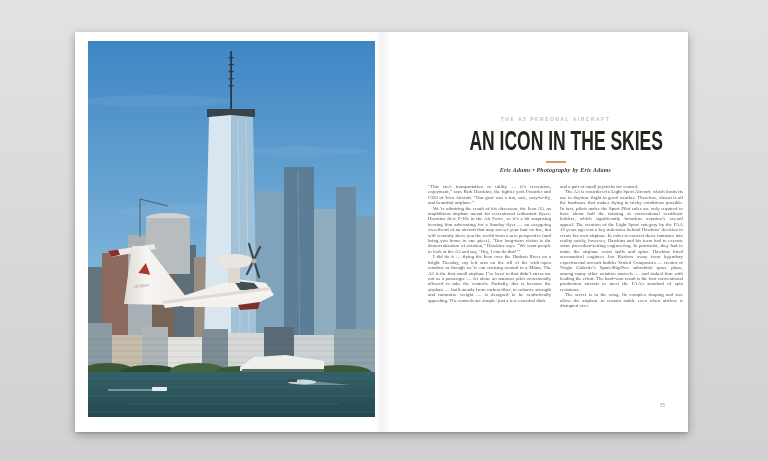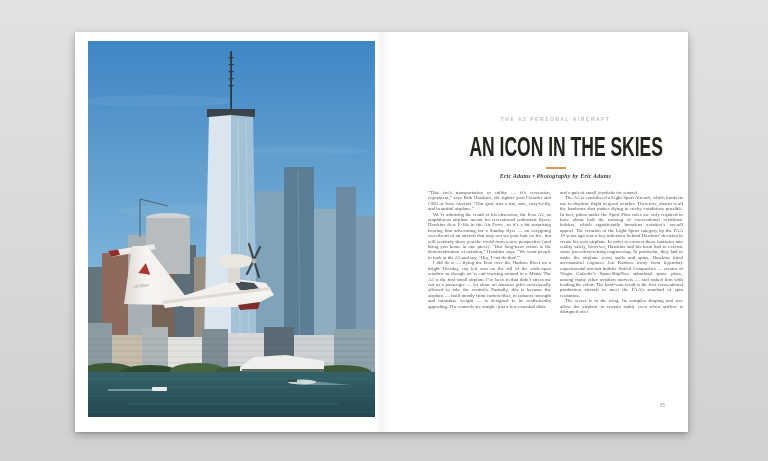--- a/index.html
+++ b/index.html
@@ -27,21 +27,21 @@
   }
   .article{
     position:absolute;left:47px;top:84px;width:255px;
     color:#4f4f4f;
   }
   .kicker{
     text-align:center;
     font-family:"Liberation Sans",sans-serif;
     font-size:5px;letter-spacing:1.5px;color:#c4bcb0;font-weight:bold;
   }
-  .title-wrap{text-align:left;margin-top:9px;height:30px;white-space:nowrap;}
+  .title-wrap{text-align:left;margin-top:3px;height:30px;white-space:nowrap;}
   .title-inner{
     display:inline-block;
     font-family:"Liberation Sans",sans-serif;
     font-weight:bold;font-size:25px;line-height:28px;color:#26261f;
     transform:scale(0.70,1.08);transform-origin:center top;
     letter-spacing:0px;
   }
   .rule{
     width:20px;height:2px;margin:6px auto 0 auto;background:#d49a62;
   }

